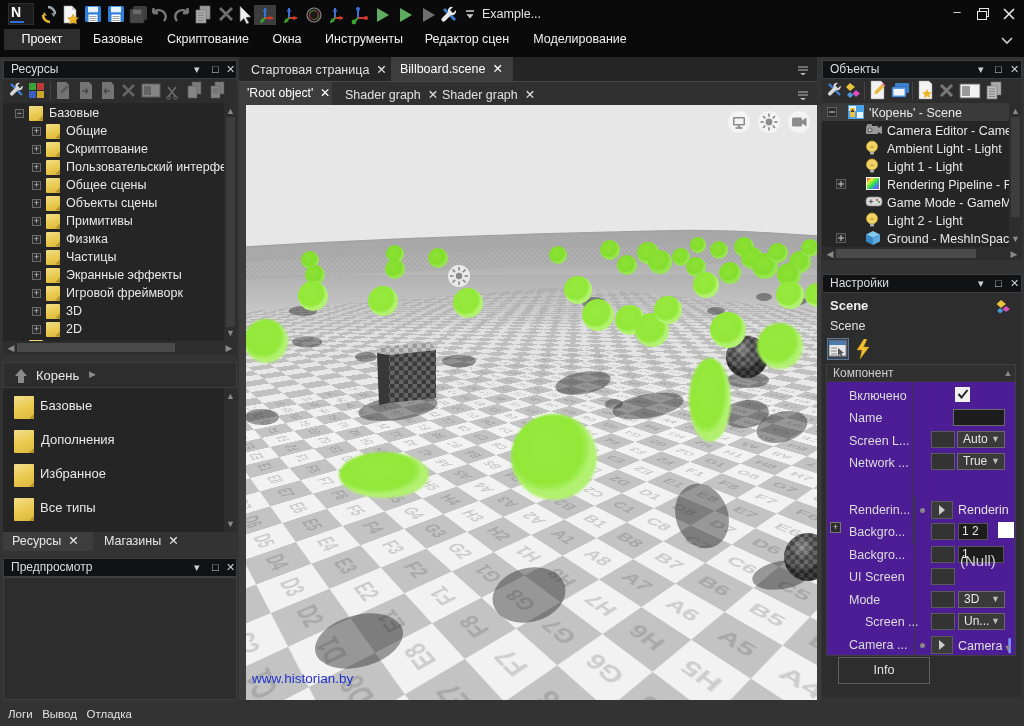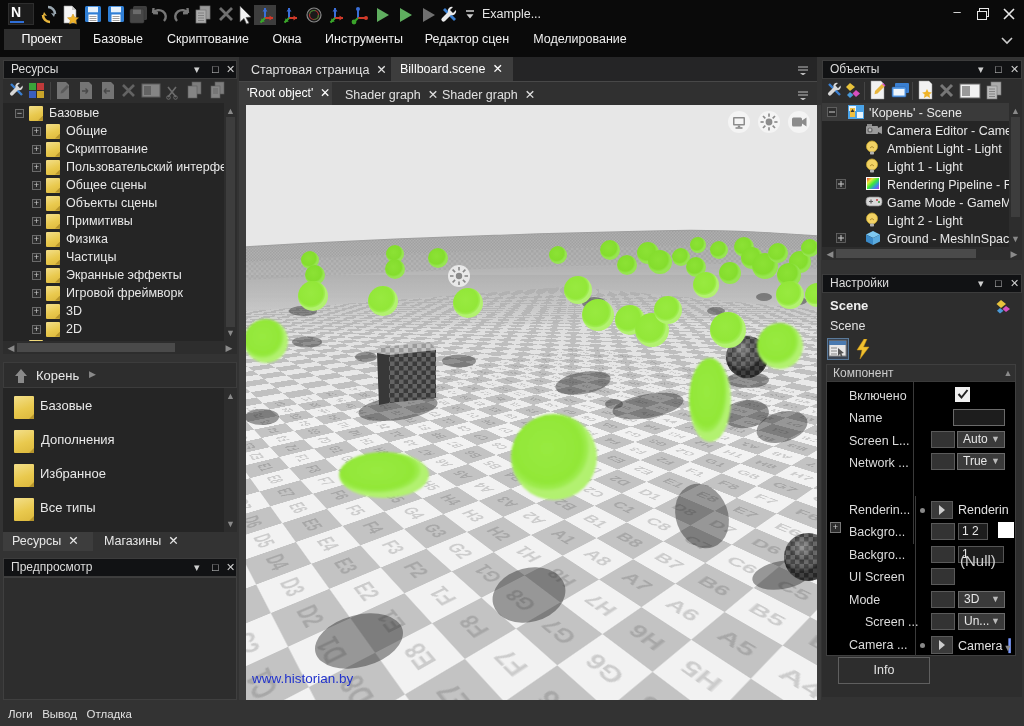--- a/index.html
+++ b/index.html
@@ -1083,21 +1083,21 @@
 <div class="abs" style="left:5px;top:45px;width:22px;height:22px;background:#3a4452;border:1px solid #5a7a9a"></div>
 <svg class="icon" style="left:7px;top:47px" width="18" height="18">
       <rect x="0" y="1" width="17" height="15" fill="#e8e8e8" stroke="#888"></rect>
       <rect x="0" y="1" width="17" height="4" fill="#4a7ab0"></rect>
       <path d="M2 8 h6 M2 11 h6 M2 14 h6" stroke="#888" stroke-width="1"></path>
       <path d="M9 8 l6 5 -2.5 .5 1 3 -1.5 .5 -1 -3 -2 2z" fill="#555"></path>
     </svg>
 <svg class="icon" style="left:33px;top:46px" width="16" height="20">
       <path d="M9 0 L2 11 H7 L5 20 L14 8 H8.5 L12 0 Z" fill="#f0c030" stroke="#c89010" stroke-width="0.5"></path>
     </svg>
-<div class="abs" style="left:4px;top:71px;width:190px;height:292px;background:#000000;border:1px solid #3f3f3f">
+<div class="abs" style="left:4px;top:71px;width:190px;height:292px;background:#4c1d95;border:1px solid #3f3f3f">
 <div class="abs" style="left:0;top:0;width:188px;height:17px;background:#303030;border-bottom:1px solid #3a3a3a;color:#cccccc;font-size:12px;line-height:17px;padding-left:6px">Компонент</div>
 <div class="abs" style="left:86px;top:17px;width:1px;height:162px;background:#3a3a3a"></div>
 <div class="abs" style="left:22px;top:24px;color:#dcdcdc;font-size:12.5px">Включено</div>
 <div class="abs" style="left:22px;top:46px;color:#dcdcdc;font-size:12.5px">Name</div>
 <div class="abs" style="left:22px;top:69px;color:#dcdcdc;font-size:12.5px">Screen L...</div>
 <div class="abs" style="left:22px;top:91px;color:#dcdcdc;font-size:12.5px">Network ...</div>
 <div class="abs" style="left:128px;top:22px;width:15px;height:15px;background:#f0f0f0"></div>
 <svg class="icon" style="left:129px;top:22px" width="14" height="14">
         <path d="M2.5 7 l3 3.5 L11.5 3" stroke="#222" stroke-width="2" fill="none"></path>
       </svg>

